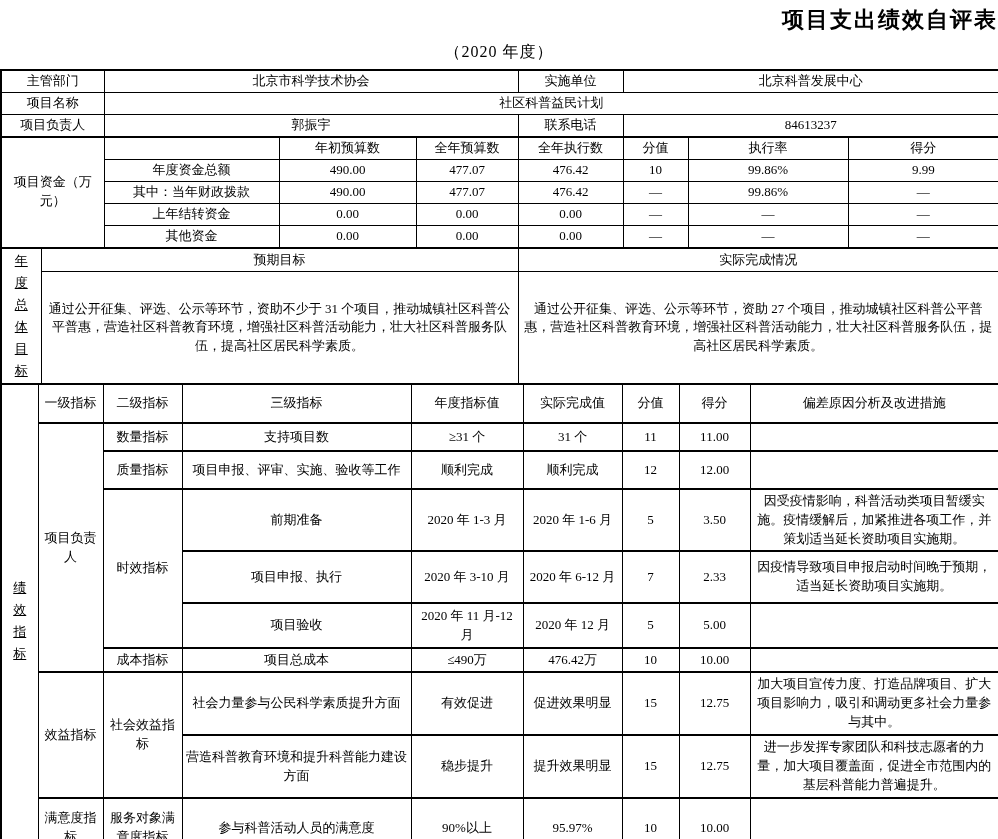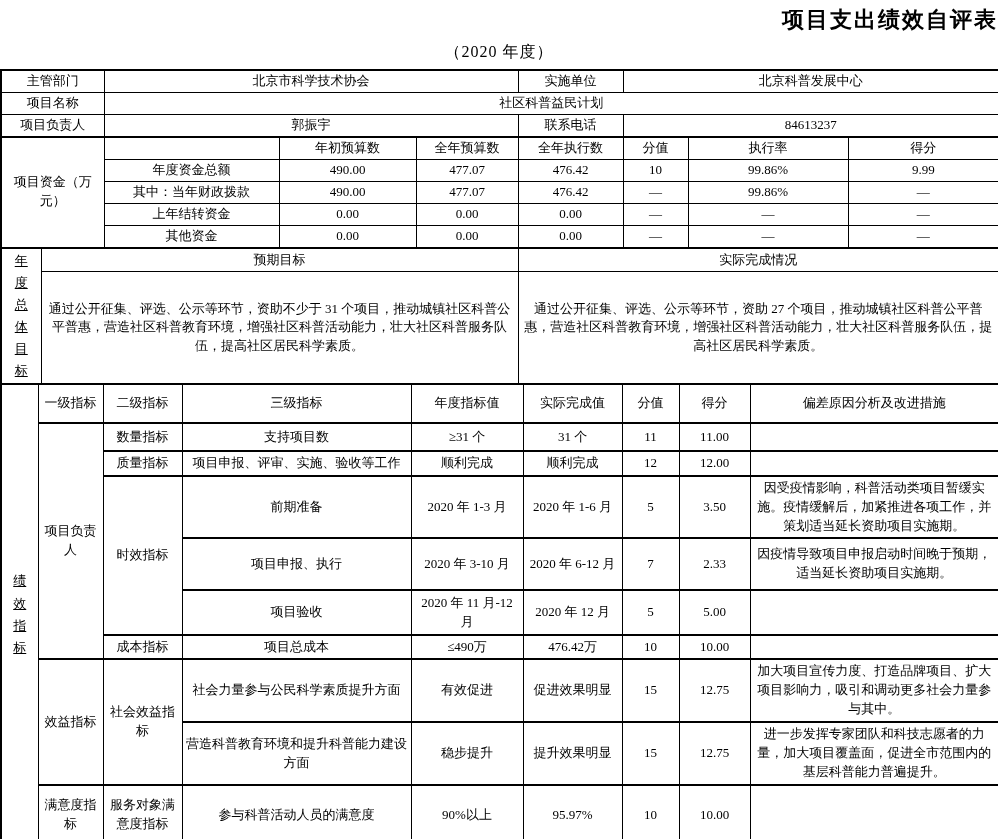--- a/index.html
+++ b/index.html
@@ -166,21 +166,21 @@
     <tr class="thick" style="height:28px">
       <td rowspan="6">项目负责人</td>
       <td>数量指标</td>
       <td>支持项目数</td>
       <td>≥31 个</td>
       <td>31 个</td>
       <td>11</td>
       <td>11.00</td>
       <td class="devcell outer-r"></td>
     </tr>
-    <tr style="height:25px">
+    <tr style="height:38px">
       <td>质量指标</td>
       <td>项目申报、评审、实施、验收等工作</td>
       <td>顺利完成</td>
       <td>顺利完成</td>
       <td>12</td>
       <td>12.00</td>
       <td class="devcell outer-r"></td>
     </tr>
     <tr style="height:62px">
       <td rowspan="3">时效指标</td>

